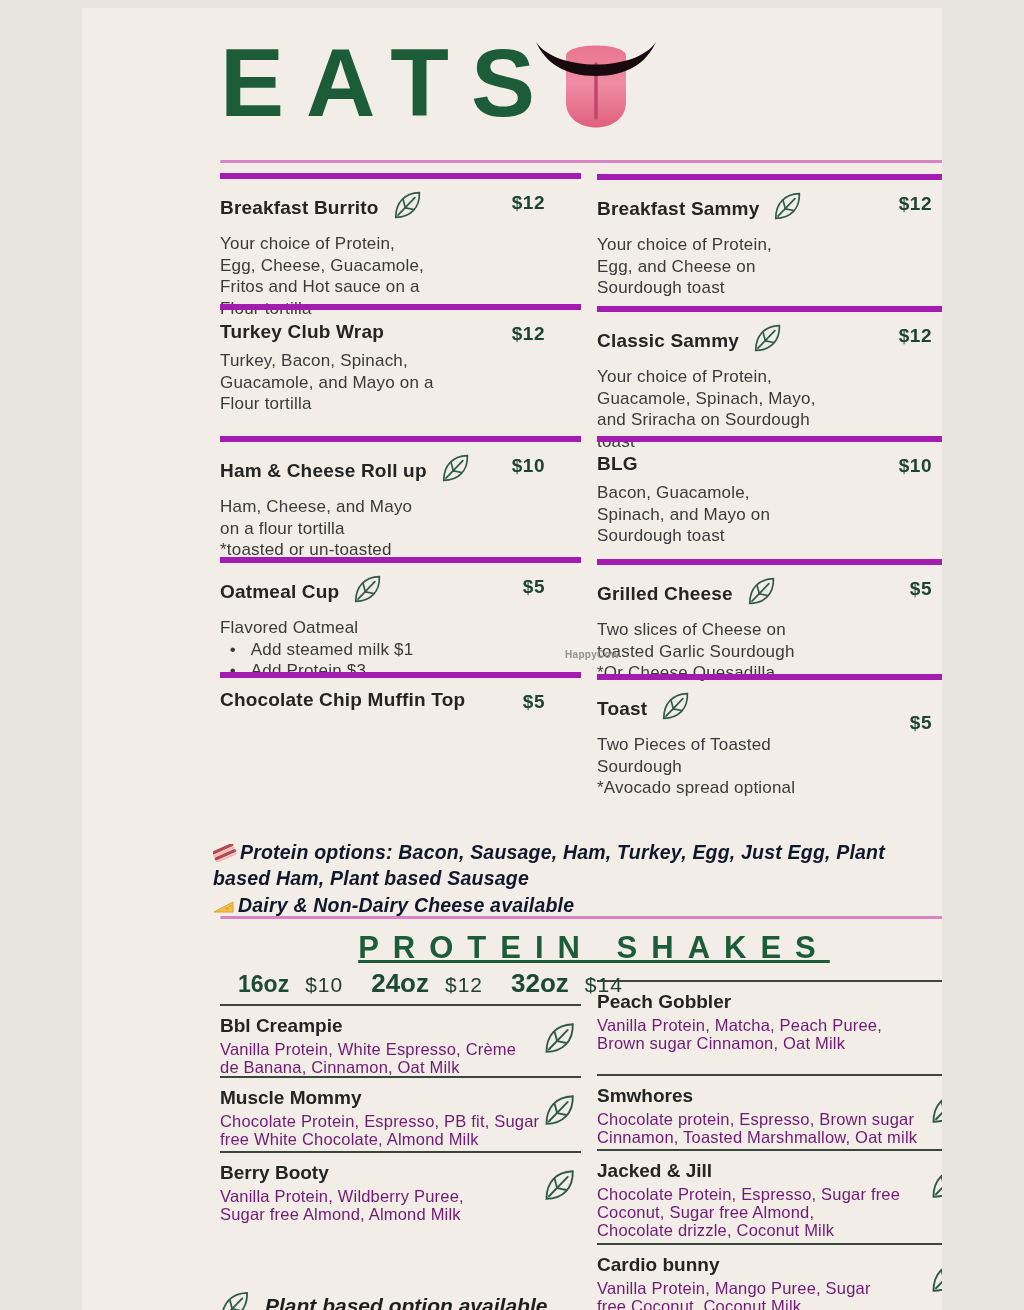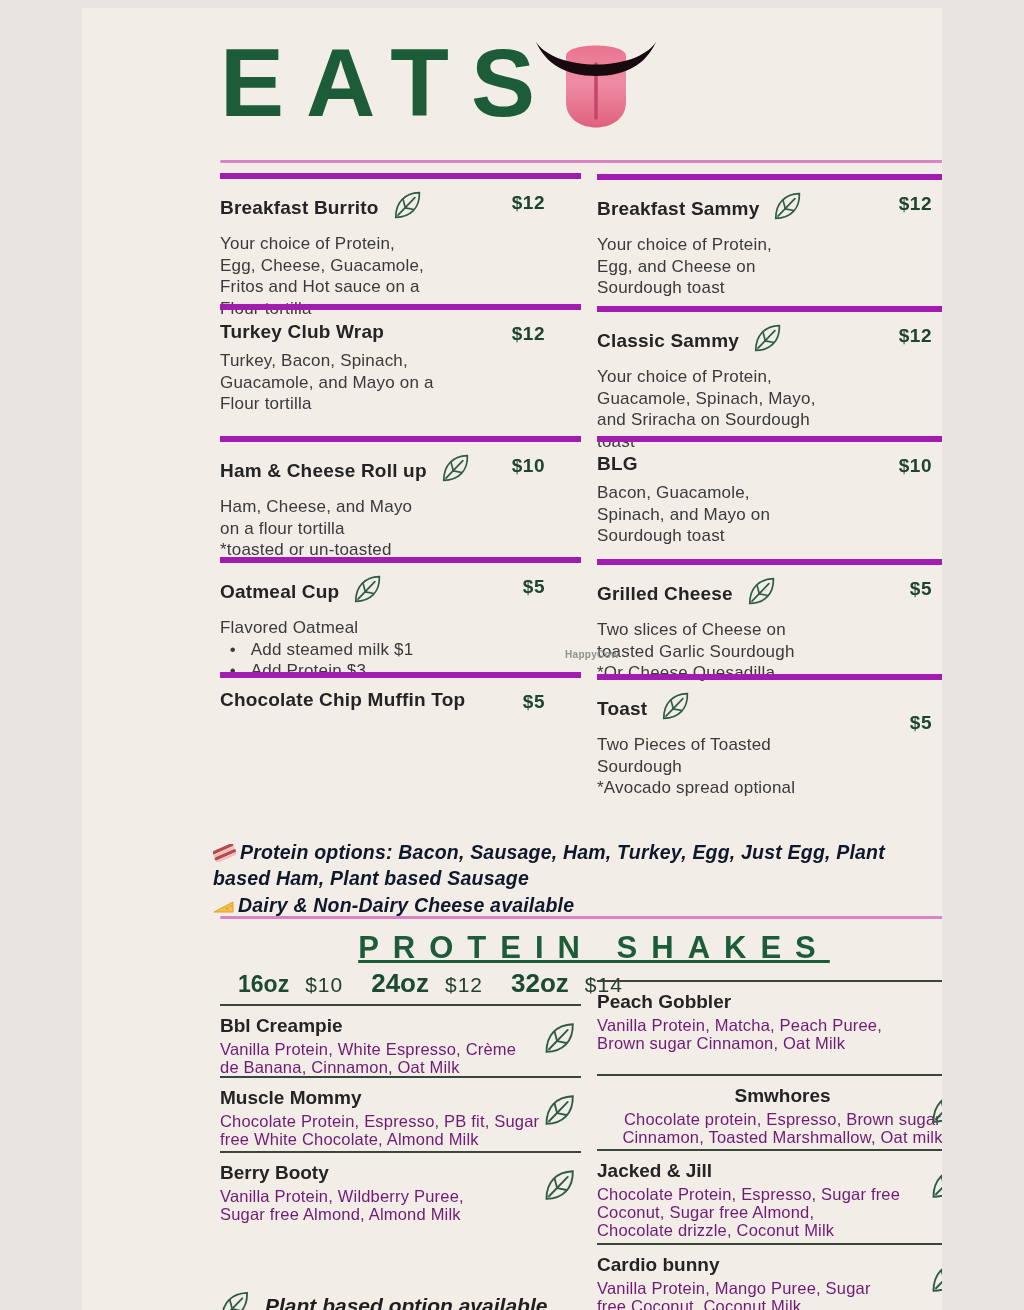--- a/index.html
+++ b/index.html
@@ -259,21 +259,21 @@
       </svg>
     <div class="shake-desc">Vanilla Protein, Wildberry Puree,
 Sugar free Almond, Almond Milk</div>
   </div>
 
   <div class="shake-item col-r" style="top:972px;">
     <div class="shake-title">Peach Gobbler</div>
     <div class="shake-desc">Vanilla Protein, Matcha, Peach Puree,
 Brown sugar Cinnamon, Oat Milk</div>
   </div>
-  <div class="shake-item col-r" style="top:1066px;text-align:center;">
+  <div class="shake-item col-r" style="top:1066px;">
     <div class="shake-title">Smwhores</div>
     <svg class="shake-leaf" width="40" height="40" viewBox="0 0 64 64">
         <g fill="none" stroke="#2d5c42" stroke-width="3" stroke-linecap="round">
           <path d="M12 54 C12 27 28 11 54 10 C55 37 38 54 12 54 Z"></path>
           <path d="M16 50 L46 19"></path>
           <path d="M29 37 L25 22"></path>
           <path d="M29 37 L44 40"></path>
         </g>
       </svg>
     <div class="shake-desc">Chocolate protein, Espresso, Brown sugar

